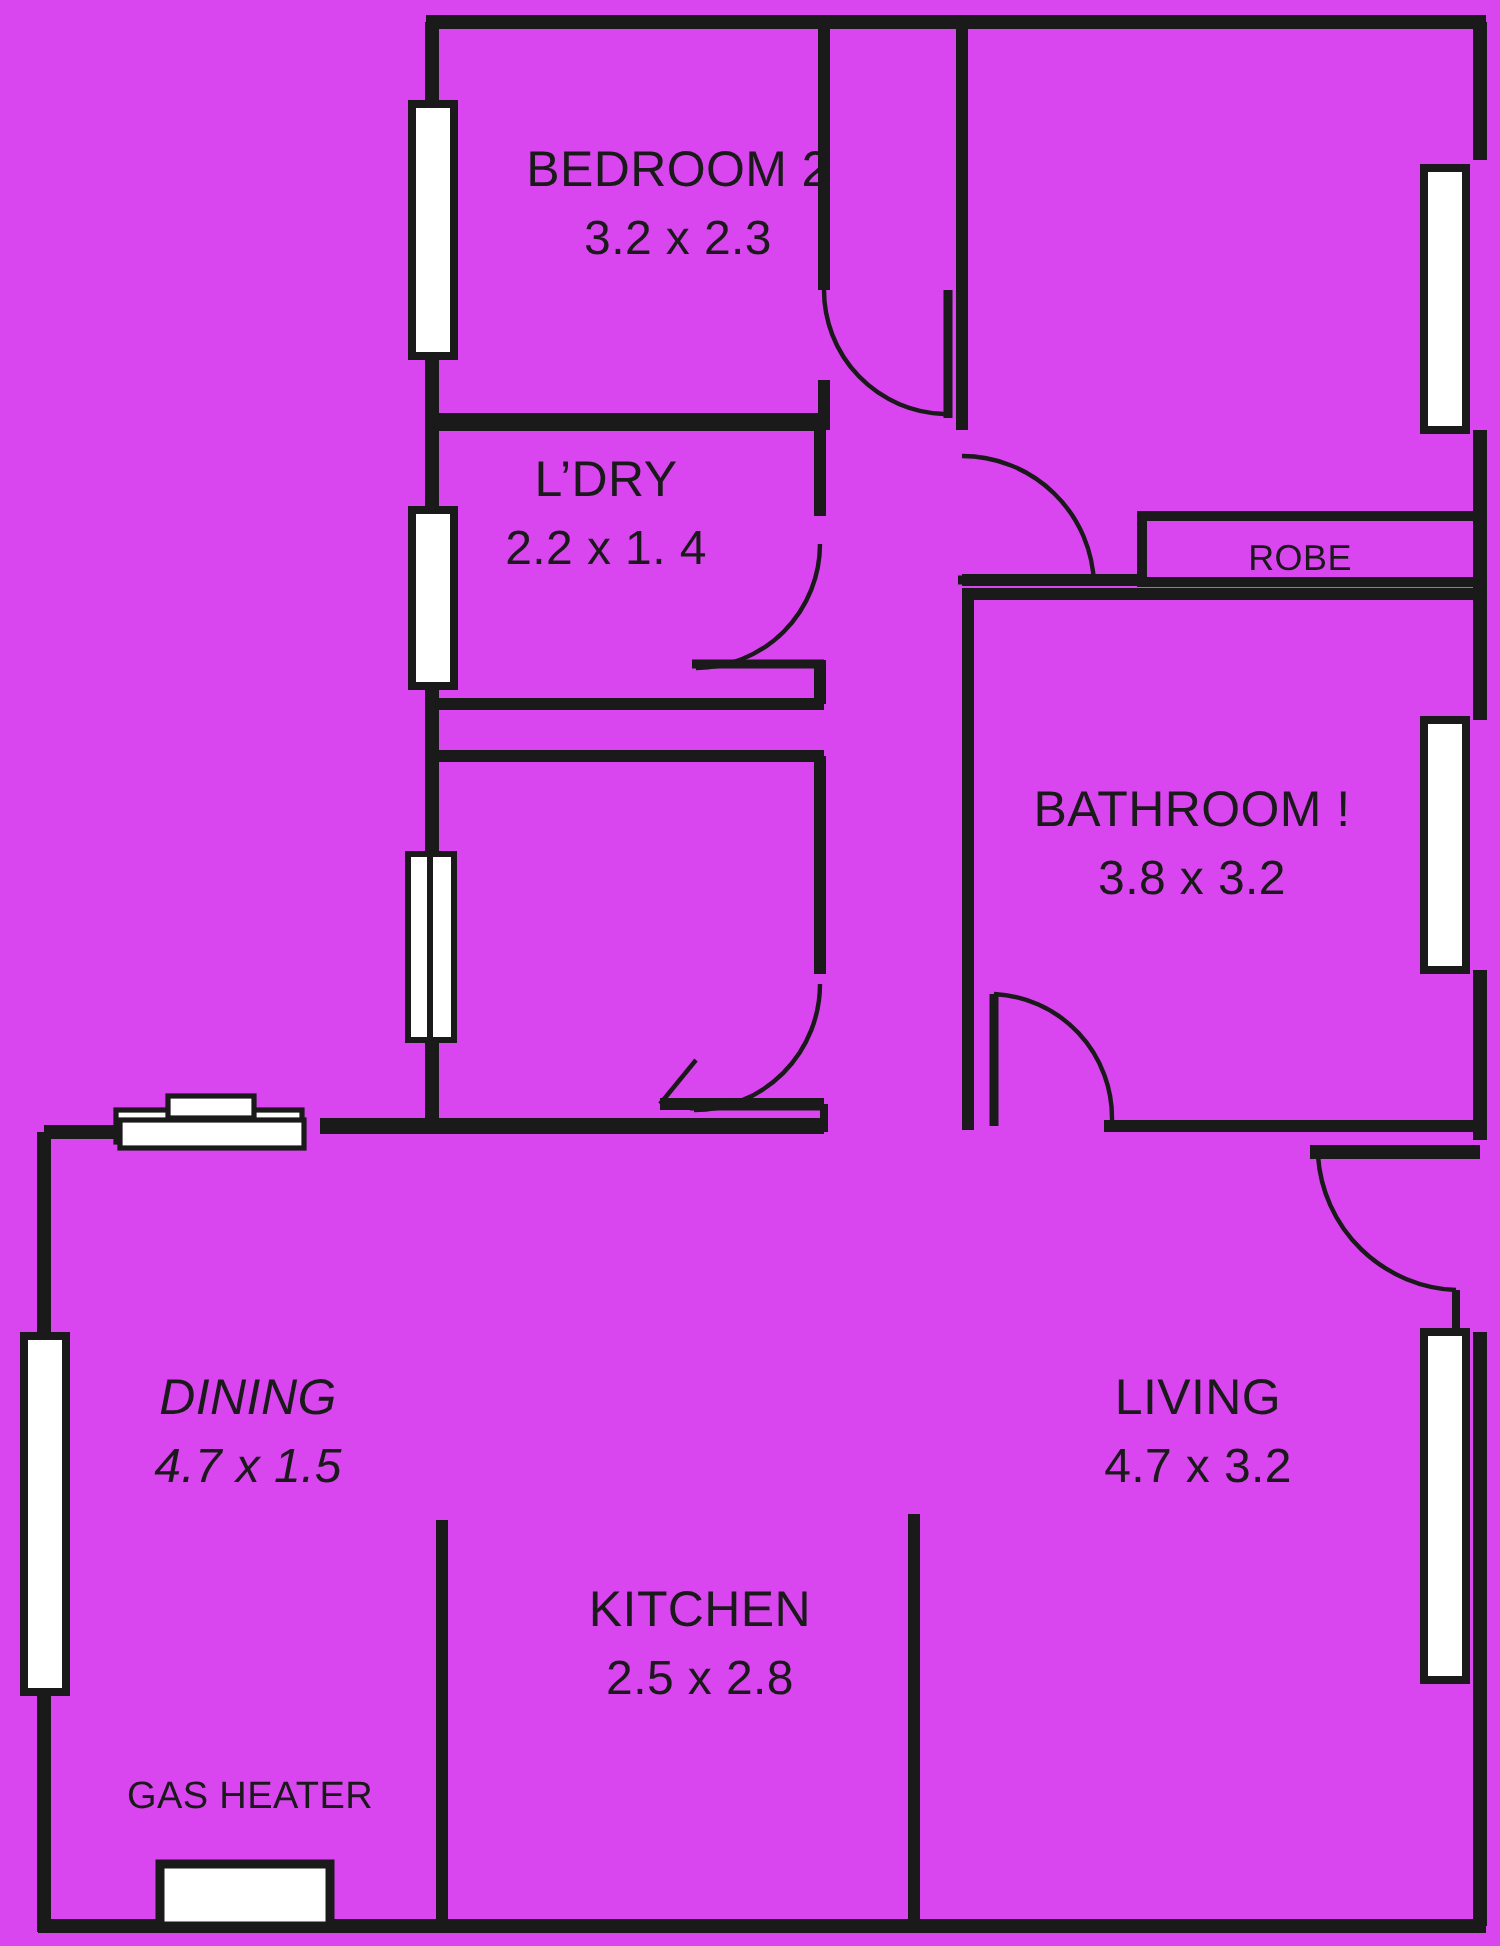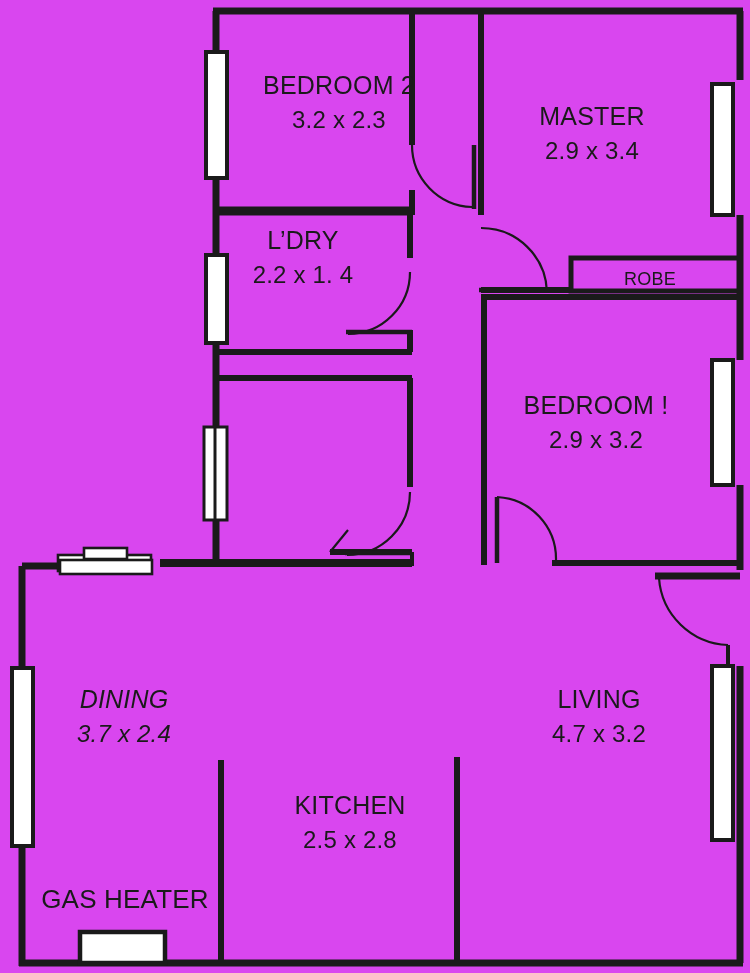--- a/index.html
+++ b/index.html
@@ -85,21 +85,21 @@
     font-weight: 400;
   }
   .label .rm-dims {
     display: block;
     font-size: 24px;
     line-height: 32px;
     font-weight: 400;
     margin-top: 4px;
   }
   .label.robe-label .rm-name { font-size: 18px; line-height: 22px; }
-  .label.heater-label .rm-name { font-size: 26px; line-height: 22px; }
+  .label.heater-label .rm-name { font-size: 19px; line-height: 22px; }
 </style>
 </head>
 <body>
 
 <div id="plan-wrap">
 
   <svg id="plan-svg" viewBox="0 0 750 973" xmlns="http://www.w3.org/2000/svg">
 
     <line class="wall wall-ext" x1="213" y1="11" x2="743" y2="11"></line>
 
@@ -194,39 +194,35 @@
 
     <rect class="heater-box" x="80" y="932" width="85" height="31"></rect>
 
   </svg>
 
   <div class="label" style="left:339px; top:70px;">
     <span class="rm-name">BEDROOM 2</span>
     <span class="rm-dims">3.2 x 2.3</span>
   </div>
 
-  <div class="label" style="left:592px; top:101px;">
-    <span class="rm-name">MASTER</span>
-    <span class="rm-dims">2.9 x 3.4</span>
-  </div>
 
   <div class="label" style="left:303px; top:225px;">
     <span class="rm-name">L’DRY</span>
     <span class="rm-dims">2.2 x 1. 4</span>
   </div>
 
 
   <div class="label" style="left:596px; top:390px;">
-    <span class="rm-name">BEDROOM !</span>
-    <span class="rm-dims">2.9 x 3.2</span>
+    <span class="rm-name">BATHROOM !</span>
+    <span class="rm-dims">3.8 x 3.2</span>
   </div>
 
   <div class="label" style="left:124px; top:684px;font-style:italic;">
     <span class="rm-name">DINING</span>
-    <span class="rm-dims">3.7 x 2.4</span>
+    <span class="rm-dims">4.7 x 1.5</span>
   </div>
 
   <div class="label" style="left:599px; top:684px;">
     <span class="rm-name">LIVING</span>
     <span class="rm-dims">4.7 x 3.2</span>
   </div>
 
   <div class="label" style="left:350px; top:790px;">
     <span class="rm-name">KITCHEN</span>
     <span class="rm-dims">2.5 x 2.8</span>

